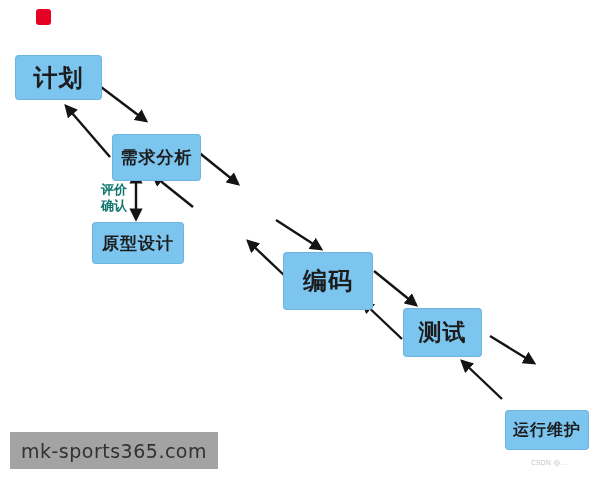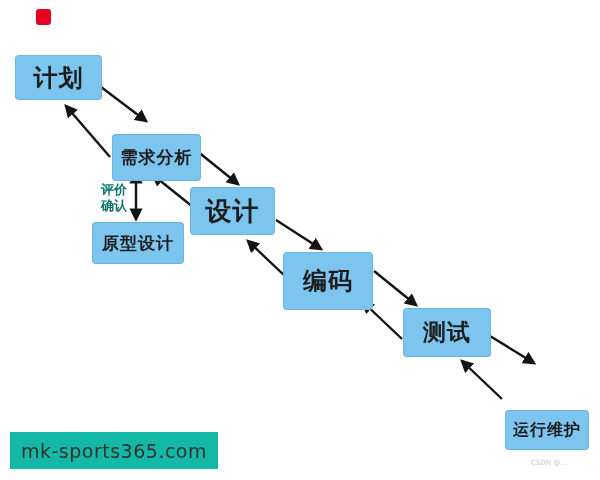--- a/index.html
+++ b/index.html
@@ -9,35 +9,35 @@
   }
   .node{
     position:absolute;background:#7cc5ef;border:1px solid rgba(80,150,200,0.35);
     border-radius:4px;display:flex;align-items:center;justify-content:center;
     font-weight:bold;color:#1c1c1c;letter-spacing:1px;box-sizing:border-box;
   }
   .node-plan        {left:15px;  top:55px;  width:87px; height:45px; font-size:24px;}
   .node-requirements{left:112px; top:134px; width:89px; height:47px; font-size:17px;}
   .node-design      {left:190px; top:187px; width:85px; height:48px; font-size:26px;}
   .node-coding      {left:283px; top:252px; width:90px; height:58px; font-size:24px;}
-  .node-testing     {left:403px; top:308px; width:88px; height:49px; font-size:23px;}
+  .node-testing     {left:403px; top:308px; width:79px; height:49px; font-size:23px;}
   .node-maintenance {left:505px; top:366px; width:84px; height:40px; font-size:16px;margin-top:44px;}
   .node-prototype   {left:92px;  top:222px; width:92px; height:42px; font-size:17px;}
   .feedback-label{
     position:absolute;left:97px;top:182px;width:34px;
     font-size:13px;font-weight:bold;color:#0f766e;line-height:1.2;text-align:center;
   }
   .arrow-layer{position:absolute;left:0;top:0;width:600px;height:480px;pointer-events:none;}
   .badge{
     position:absolute;left:36px;top:9px;width:15px;height:16px;
     background:#e60023;border-radius:3px;
   }
   .banner{
     position:absolute;left:10px;top:432px;width:208px;height:37px;
-    background:#14b8a6;display:flex;align-items:center;justify-content:center;
+    background:#a3a3a3;display:flex;align-items:center;justify-content:center;
     color:#313131;font-size:19px;font-weight:500;letter-spacing:0.5px;
   }
   .watermark{
     position:absolute;left:531px;top:423px;font-size:7px;color:#c8c8c8;letter-spacing:0;margin-top:36px;
   }
 </style>
 </head>
 <body>
 
 <div class="canvas">
@@ -66,23 +66,20 @@
   <span class="badge"></span>
 
   <div class="node node-plan">
     <span>计划</span>
   </div>
 
   <div class="node node-requirements">
     <span>需求分析</span>
   </div>
 
-  <div class="node node-design">
-    <span>设计</span>
-  </div>
 
   <div class="node node-coding">
     <span>编码</span>
   </div>
 
   <div class="node node-testing">
     <span>测试</span>
   </div>
 
   <div class="node node-maintenance">

